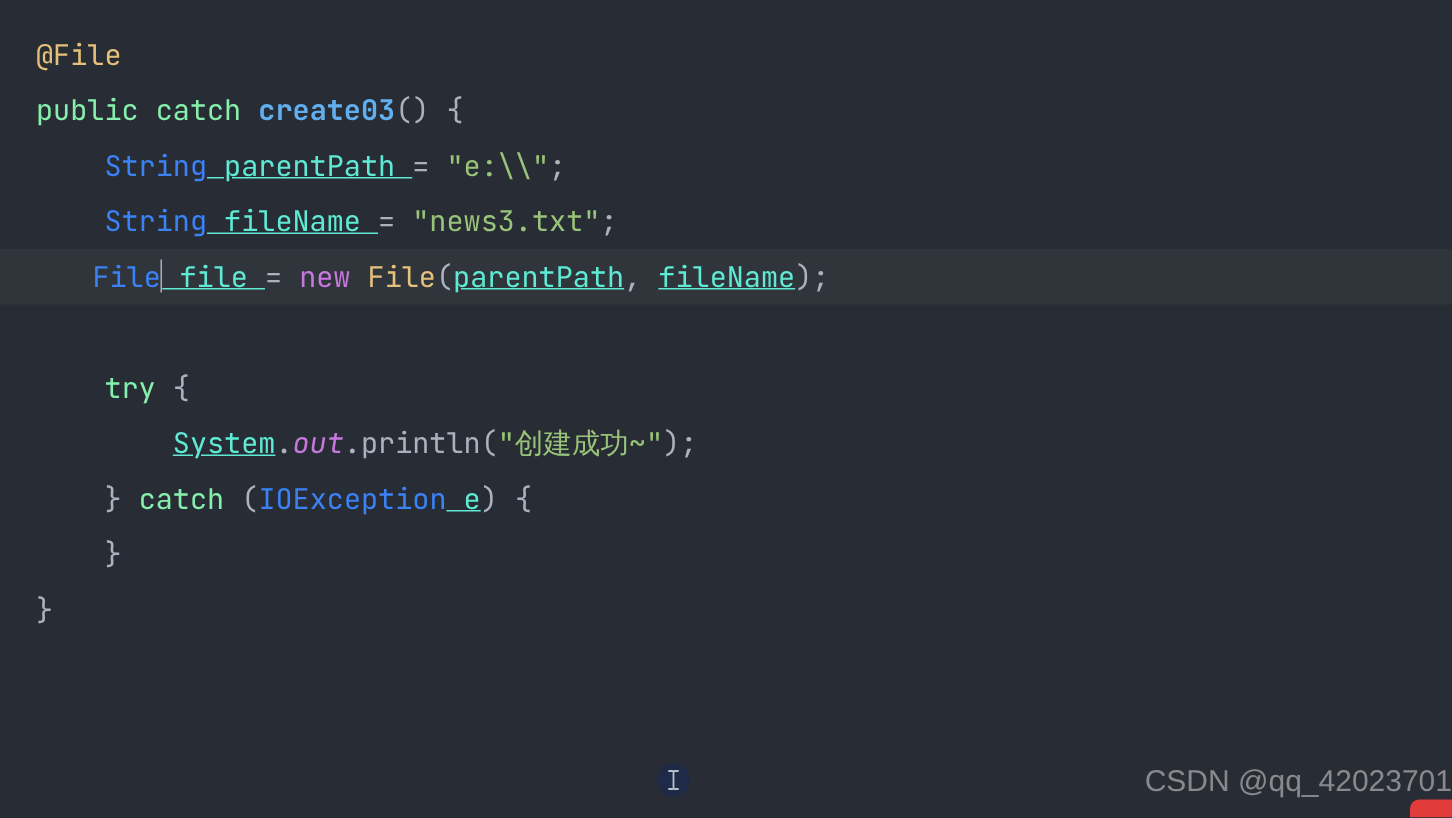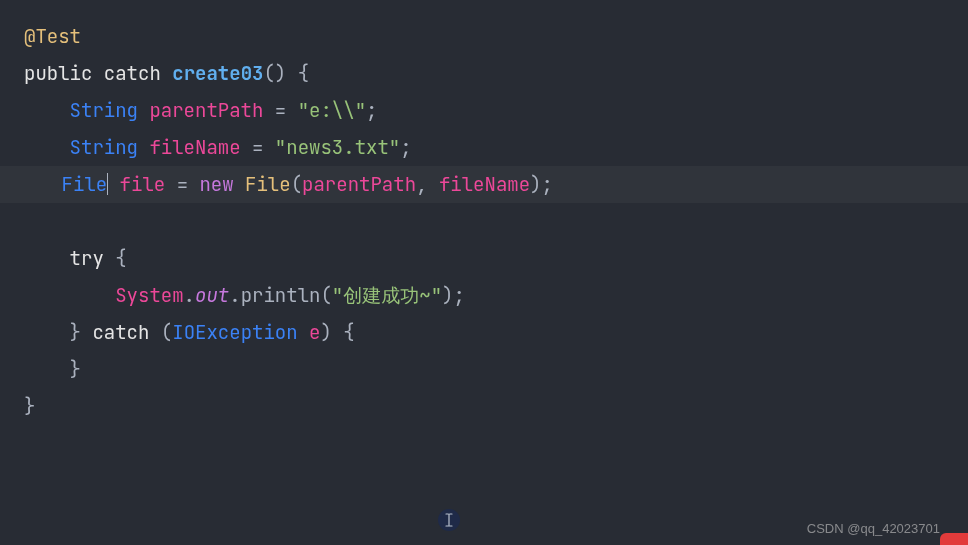--- a/index.html
+++ b/index.html
@@ -17,47 +17,47 @@
     }
     .line { white-space: pre; position: relative; }
     .line-highlight {
       background: rgba(255,255,255,0.04);
       margin-left: -24px;
       padding-left: 16px;
       width: calc(100% + 24px);
     }
     .comment { color: #7f848e; font-style: normal; }
     .annotation { color: #e5c07b; }
-    .keyword { color: #e5e5e5; }
+    .keyword { color: #86efac; }
     .method-decl { color: #61afef; font-weight: 700; }
     .punct { color: #abb2bf; }
     .type { color: #3b82f6; }
-    .ident { color: #ec4899; }
+    .ident { color: #5eead4; text-decoration: underline; }
     .op { color: #abb2bf; }
     .string { color: #98c379; }
     .new-kw { color: #c678dd; }
     .class-name { color: #e5c07b; }
     .method-call { color: #abb2bf; }
     .method-hl { background: rgba(181,160,90,0.35); color: #abb2bf; padding: 1px 0; }
     .field-italic { color: #c678dd; font-style: italic; }
     .dot { color: #abb2bf; }
     .caret {
       display: inline-block;
       width: 1px;
       height: 22px;
       background: #abb2bf;
       vertical-align: middle;
       margin-bottom: 3px;
     }
     .watermark {
       position: absolute;
       bottom: 4px;
-      right: 28px;
+      right: 0;
       color: #a9a9aa;
-      font-size: 13px;
+      font-size: 20px;
       font-family: sans-serif;
       opacity: 0.75;
     }
     .ibeam-cursor {
       position: absolute;
       bottom: 14px;
       left: 438px;
       width: 22px;
       height: 22px;
       background: #1f2a48;
@@ -74,21 +74,21 @@
       width: 28px;
       height: 12px;
       background: #e23b3b;
       border-top-left-radius: 6px;
     }
   </style>
 </head>
 <body>
 
 <div>
-  <div class="line"><span class="annotation">@Test</span></div>
+  <div class="line"><span class="annotation">@File</span></div>
   <div class="line"><span class="keyword">public</span> <span class="keyword">catch</span> <span class="method-decl">create03</span><span class="punct">()</span><span class="punct"> {</span></div>
   <div class="line"><span>    </span><span class="type">String</span><span class="ident"> parentPath </span><span class="op">= </span><span class="string">"e:\\"</span><span class="punct">;</span></div>
   <div class="line"><span>    </span><span class="type">String</span><span class="ident"> fileName </span><span class="op">= </span><span class="string">"news3.txt"</span><span class="punct">;</span></div>
   <div class="line line-highlight"><span>    </span><span class="type">File</span><span class="caret"></span><span class="ident"> file </span><span class="op">= </span><span class="new-kw">new</span><span class="class-name"> File</span><span class="punct">(</span><span class="ident">parentPath</span><span class="punct">, </span><span class="ident">fileName</span><span class="punct">);</span></div>
   <div class="line">&nbsp;</div>
   <div class="line"><span>    </span><span class="keyword">try</span><span class="punct"> {</span></div>
   <div class="line"><span>        </span><span class="ident">System</span><span class="dot">.</span><span class="field-italic">out</span><span class="dot">.</span><span class="method-call">println</span><span class="punct">(</span><span class="string">"创建成功~"</span><span class="punct">);</span></div>
   <div class="line"><span>    </span><span class="punct">} </span><span class="keyword">catch</span><span class="punct"> (</span><span class="type">IOException</span><span class="ident"> e</span><span class="punct">) {</span></div>
   <div class="line"><span>    </span><span class="punct">}</span></div>
   <div class="line"><span class="punct">}</span></div>

